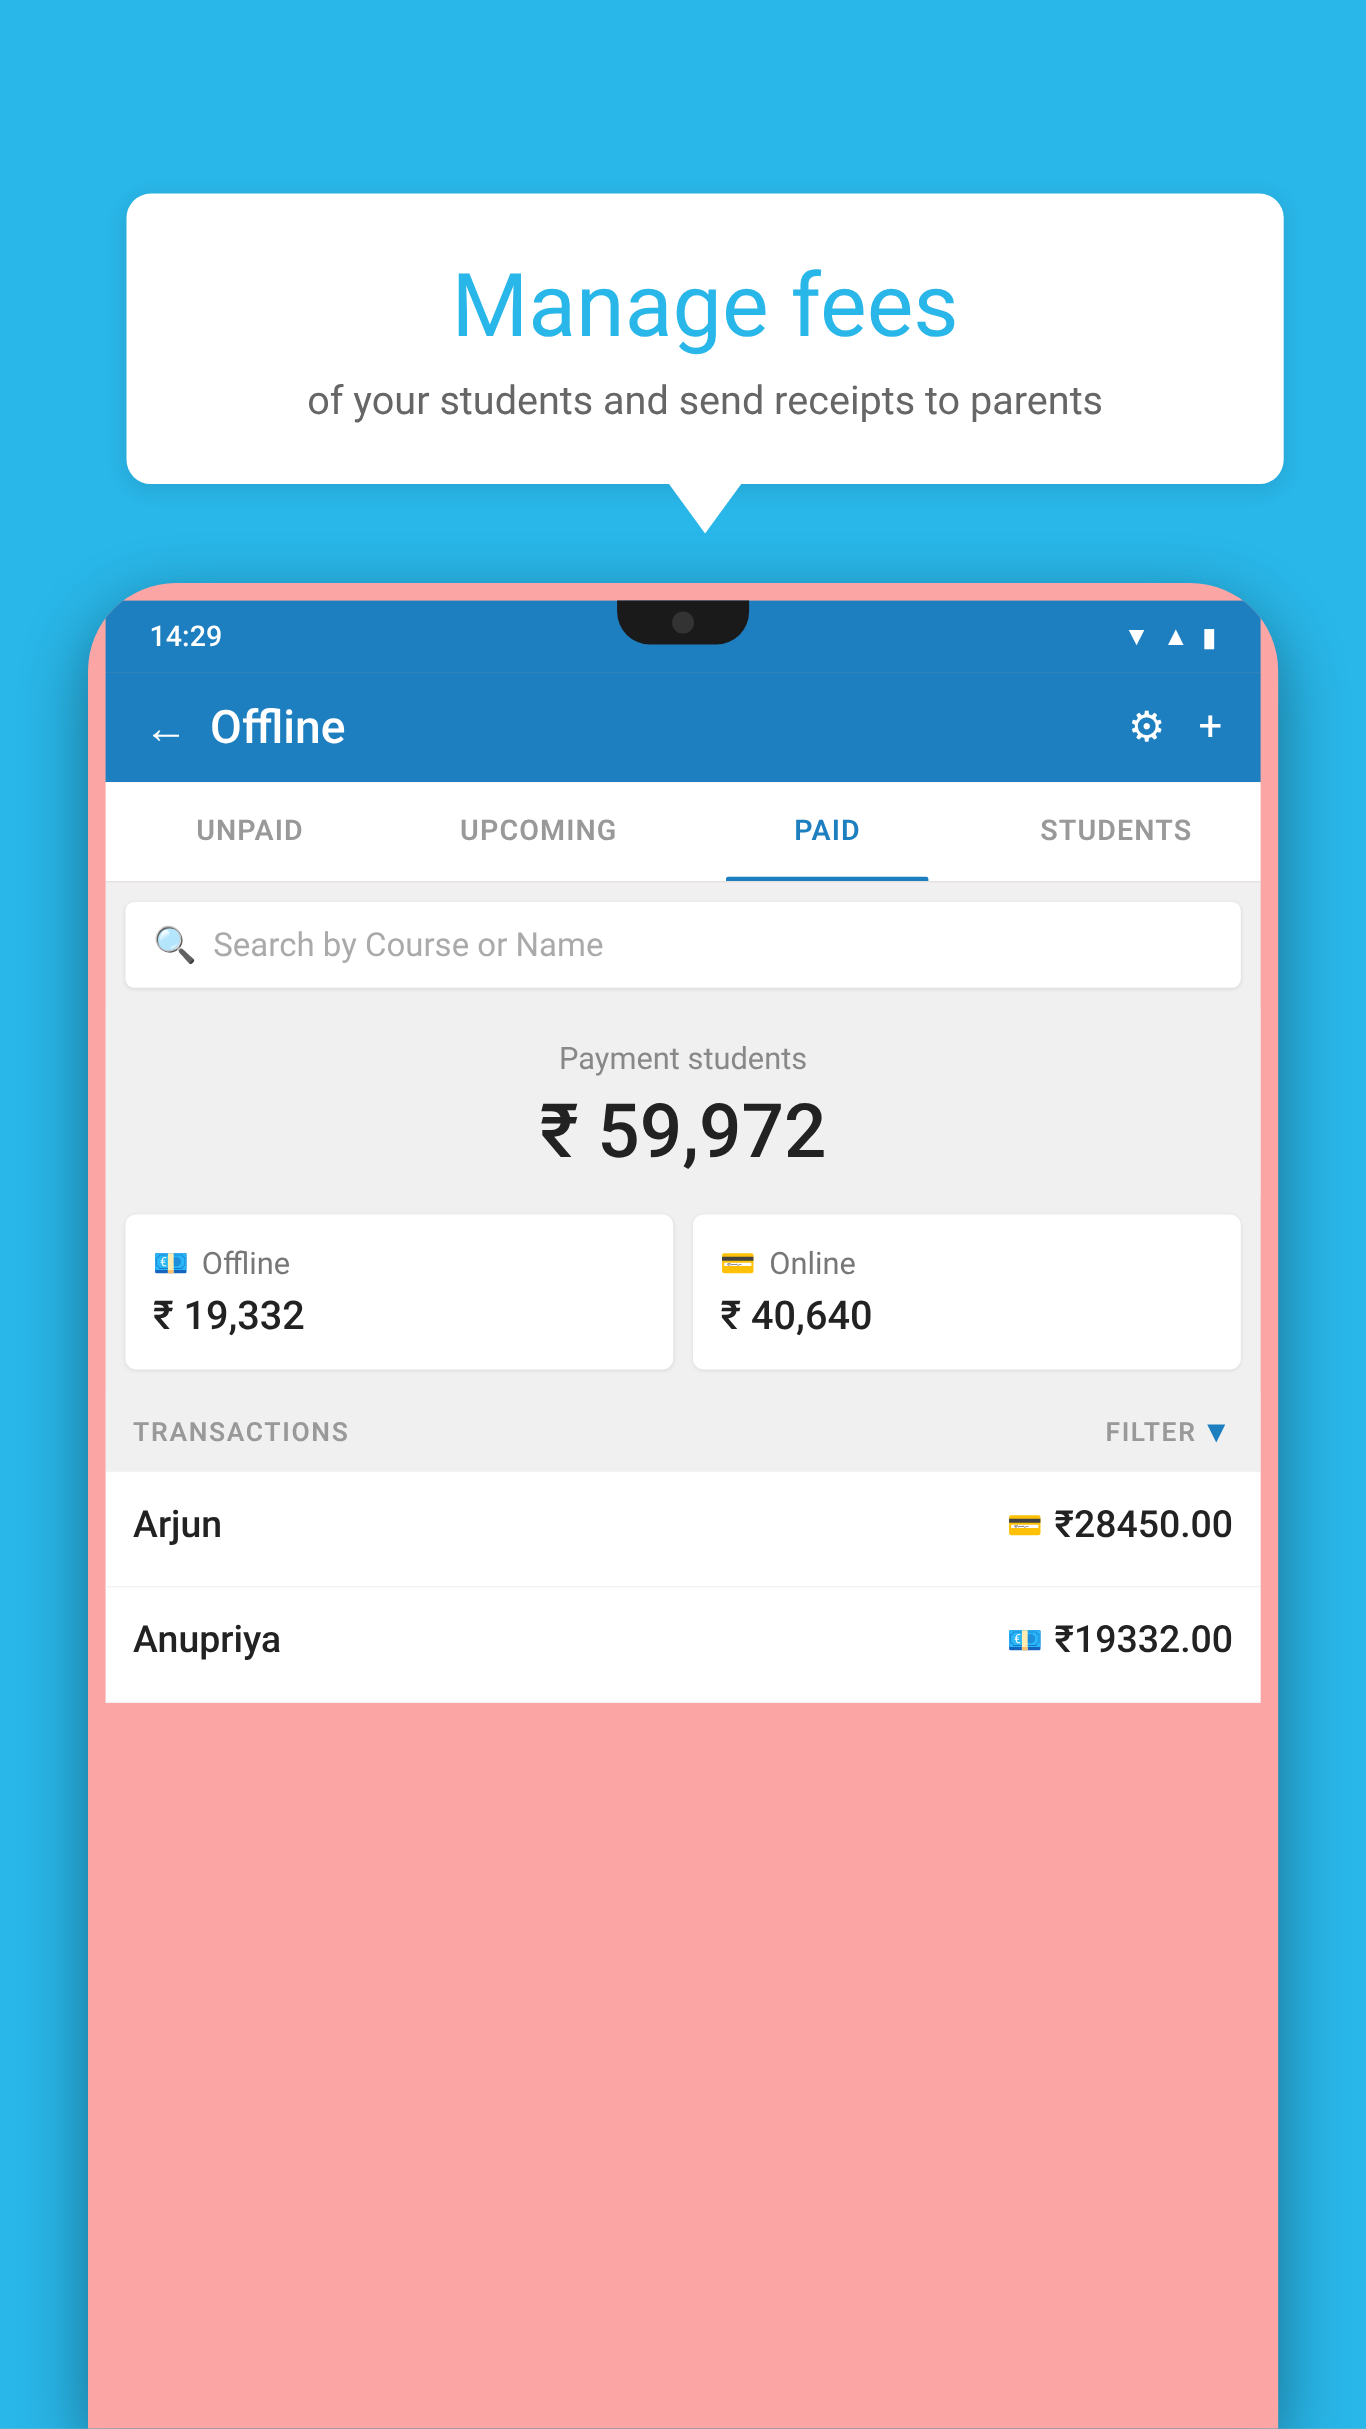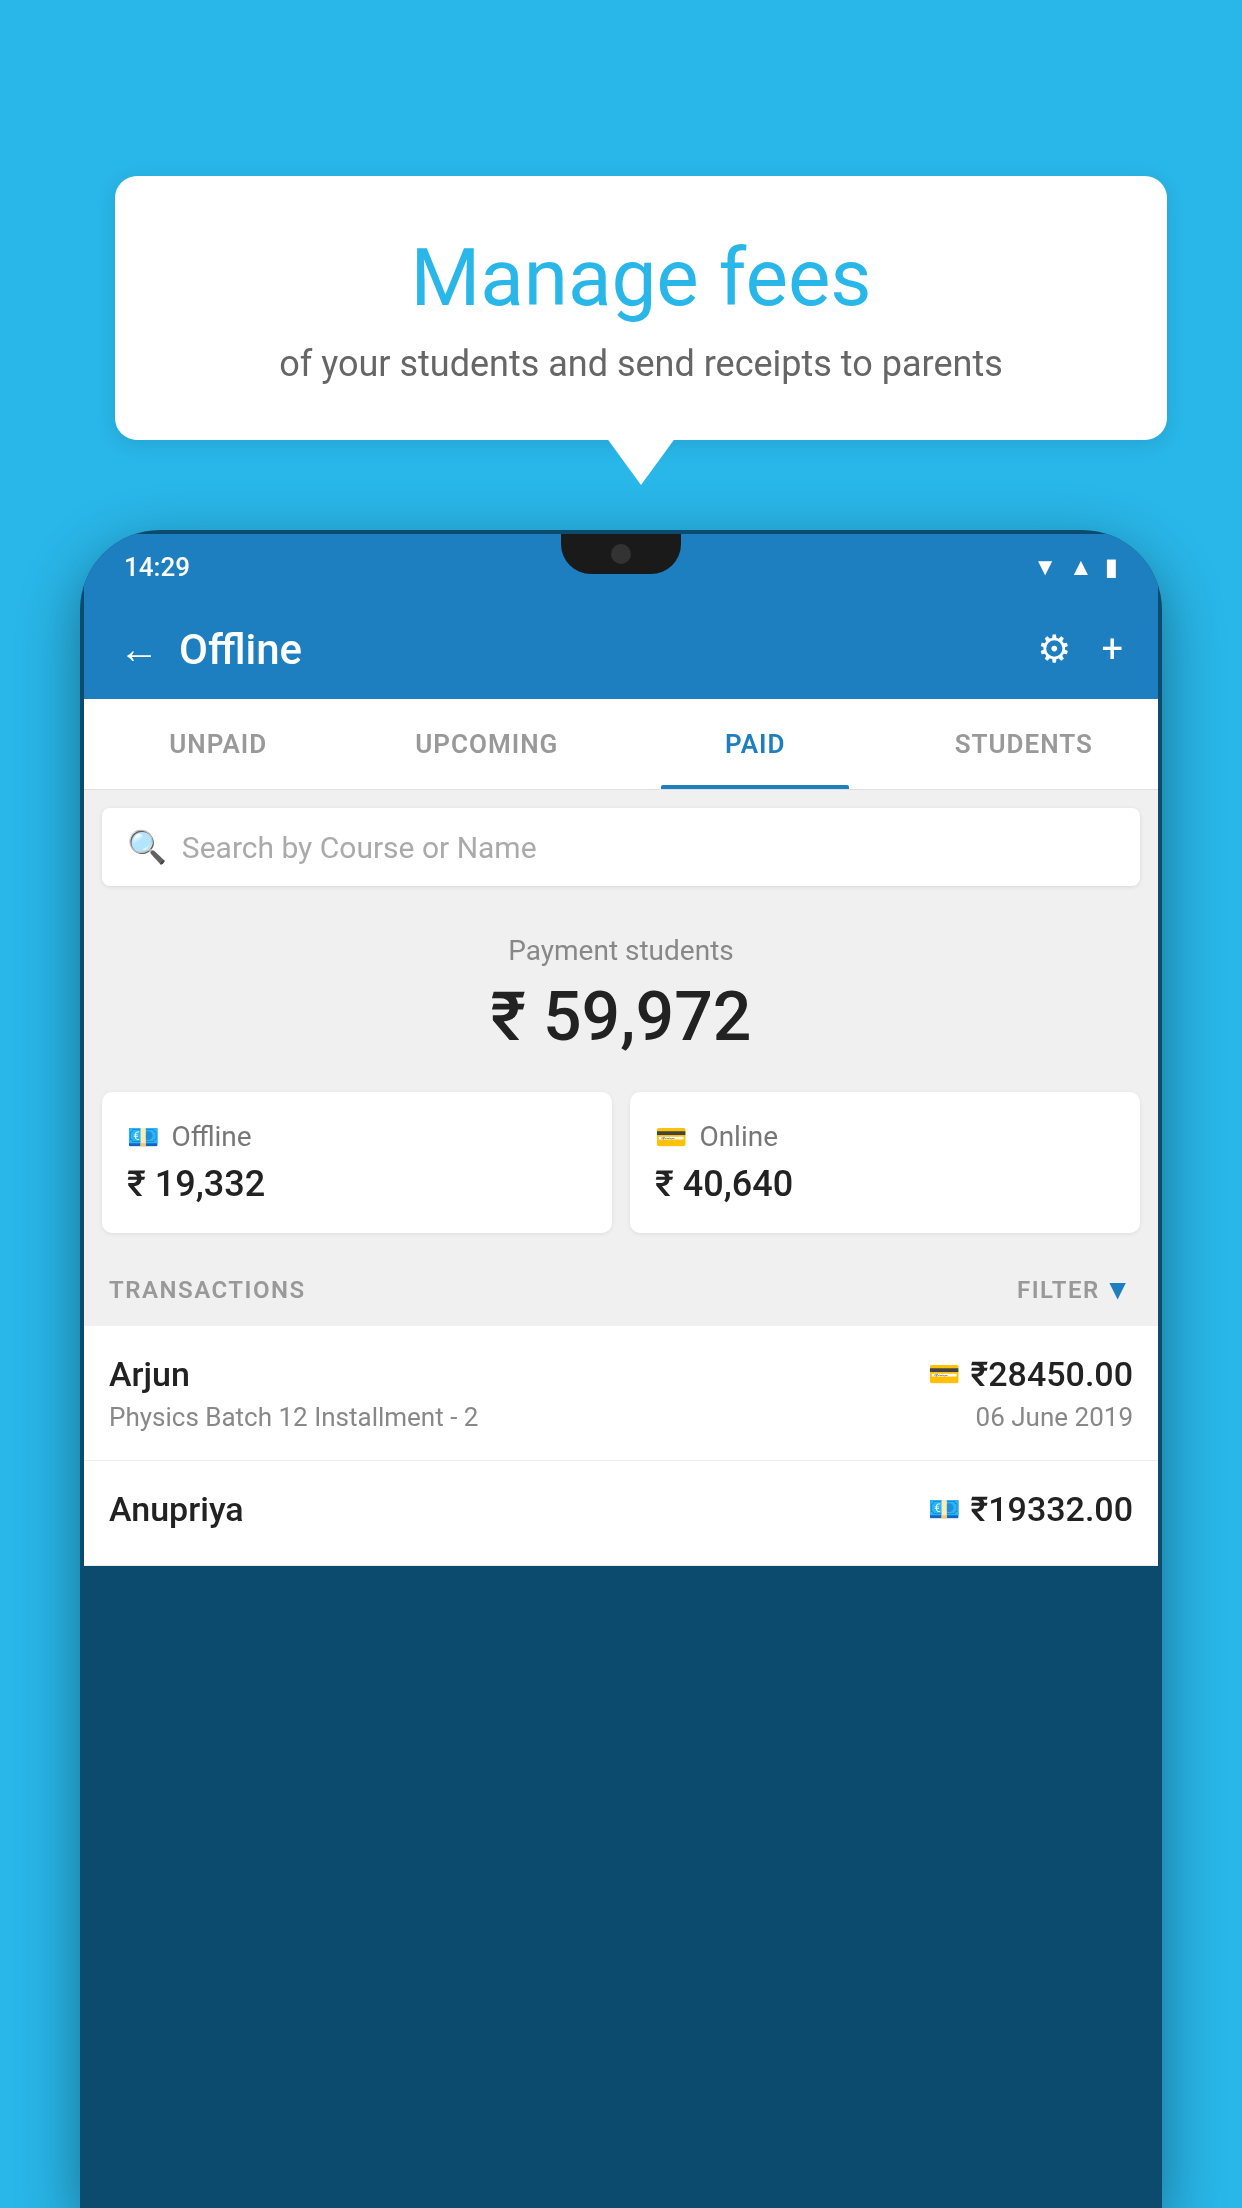--- a/index.html
+++ b/index.html
@@ -53,23 +53,23 @@
       font-weight: 400;
     }
 
     
     .phone-frame {
       position: absolute;
       top: 530px;
       left: 80px;
       right: 80px;
       bottom: 0;
-      background: #0c4a6e;
+      background: #fca5a5;
       border-radius: 80px 80px 0 0;
-      padding: 4px;
+      padding: 16px;
       overflow: hidden;
       box-shadow: 0 20px 60px rgba(0,0,0,0.4);
     }
 
     
     .status-bar {
       background: #1e7fc0;
       height: 65px;
       display: flex;
       align-items: center;
@@ -390,24 +390,20 @@
     </div>
 
     <div class="transaction-row">
       <div class="transaction-top">
         <span class="transaction-name">Arjun</span>
         <div class="transaction-amount-wrap">
           <span style="font-size:26px; color:#777;">💳</span>
           <span class="transaction-amount">₹28450.00</span>
         </div>
       </div>
-      <div class="transaction-bottom">
-        <span class="transaction-course">Physics Batch 12 Installment - 2</span>
-        <span class="transaction-date">06 June 2019</span>
-      </div>
     </div>
 
     <div class="transaction-row">
       <div class="transaction-top">
         <span class="transaction-name">Anupriya</span>
         <div class="transaction-amount-wrap">
           <span style="font-size:26px; color:#777;">💶</span>
           <span class="transaction-amount">₹19332.00</span>
         </div>
       </div>

